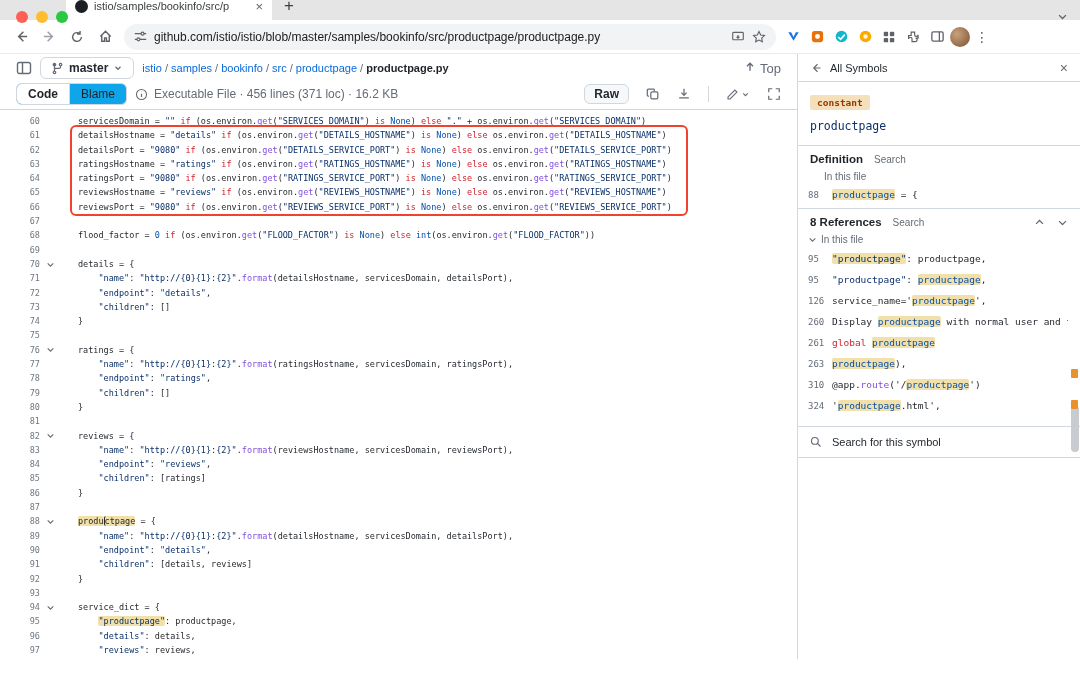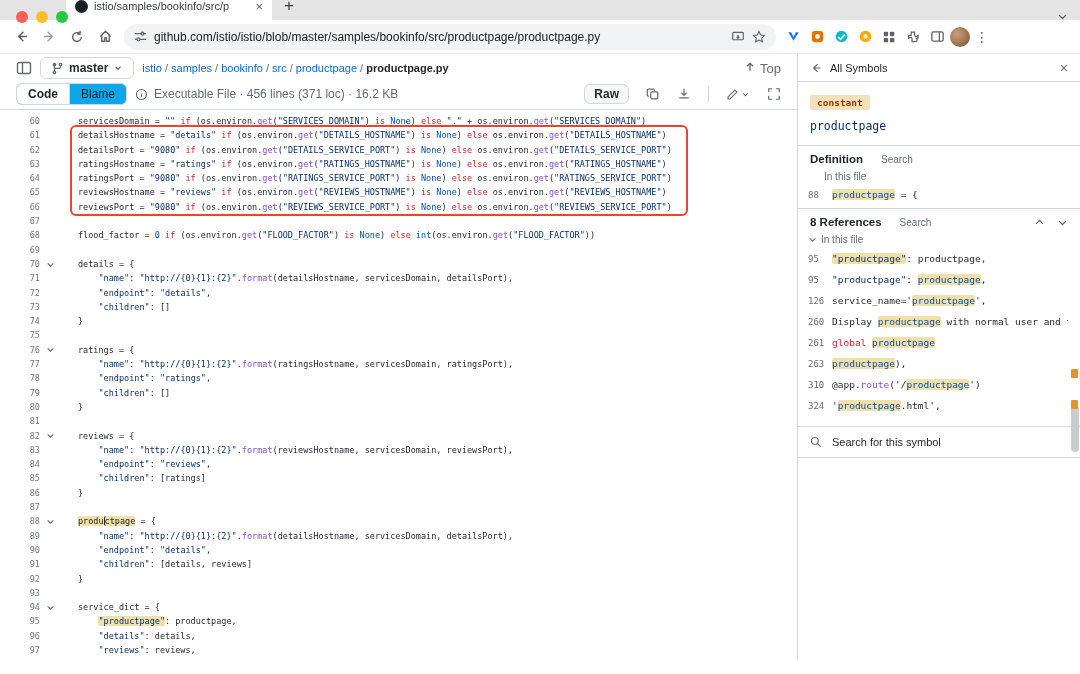--- a/index.html
+++ b/index.html
@@ -69,21 +69,21 @@
   
   .symbols{width:283px;border-left:1px solid #d0d7de;display:flex;flex-direction:column;background:#fff}
   .sym-head{height:28px;display:flex;align-items:center;gap:8px;padding:0 12px;border-bottom:1px solid #d0d7de;
     color:#24292f;font-size:11px;flex:none}
   .sym-close{margin-left:auto;color:#636c76;font-size:14px;line-height:1}
   .sym-info{padding:10px 12px 12px}
   .badge{display:inline-block;background:#f5e0bc;color:#953800;font-size:9.5px;font-weight:600;
     padding:2px 7px;border-radius:2px;font-family:"DejaVu Sans Mono",monospace}
   .sym-name{margin-top:9px;font-family:"DejaVu Sans Mono",monospace;font-size:11.5px;color:#0a3069}
   .sec{border-top:1px solid #d0d7de;padding-bottom:4px}
-  .sec-head{display:flex;align-items:center;gap:18px;padding:7px 12px 3px}
+  .sec-head{display:flex;align-items:center;gap:11px;padding:7px 12px 3px}
   .sec-title{font-weight:600;font-size:11.5px;color:#1f2328}
   .sec-search{font-size:10px;color:#636c76}
   .sec-nav{margin-left:auto;display:flex;gap:12px;color:#636c76;align-items:center}
   .in-file{display:flex;align-items:center;gap:4px;padding:3px 12px 3px 26px;color:#636c76;font-size:10px}
   .in-file.with-chev{padding-left:10px}
   .def-row,.ref-row{display:flex;align-items:center;padding:4px 12px 4px 10px;
     font-family:"DejaVu Sans Mono",monospace;font-size:9.5px;white-space:pre;overflow:hidden}
   .ref-row{height:21px}
   .ref-ln{width:24px;flex:none;color:#636c76;font-size:9px}
   .ref-code{overflow:hidden;color:#1f2328;flex:1}

